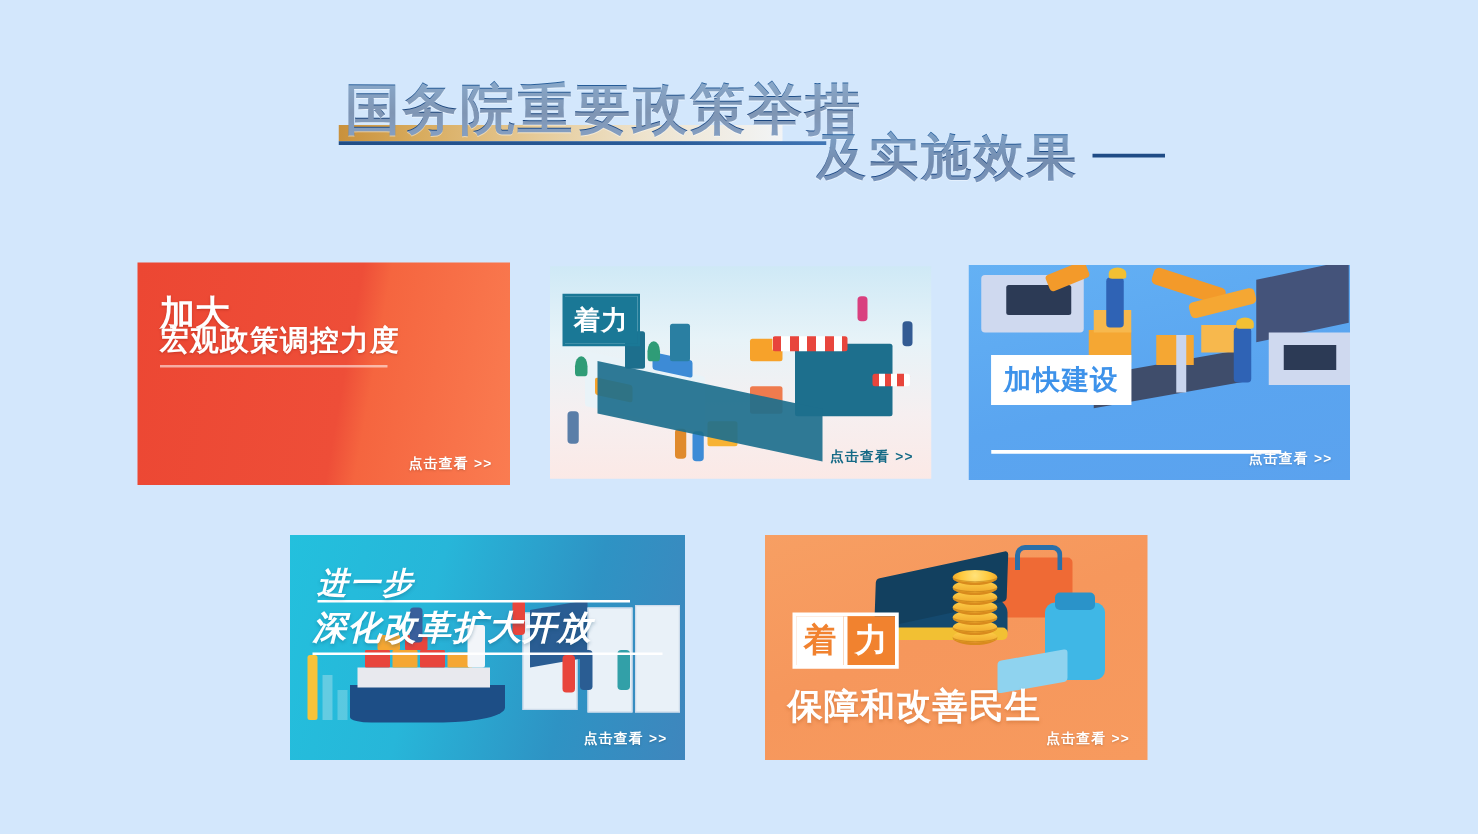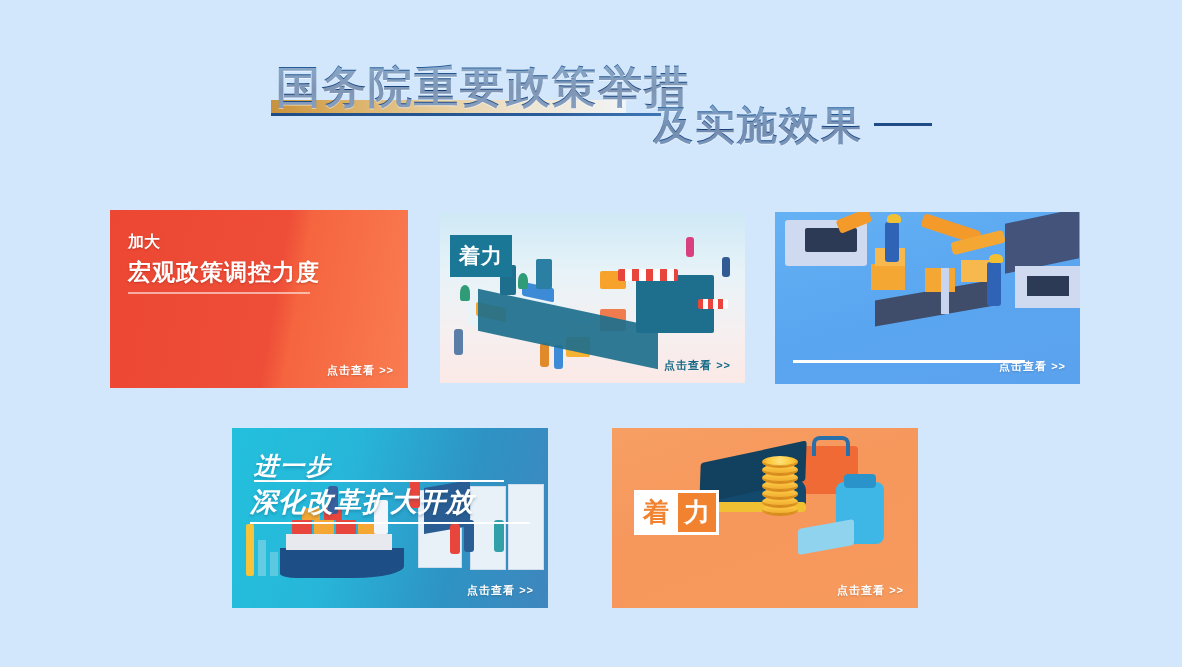--- a/index.html
+++ b/index.html
@@ -51,21 +51,21 @@
   .cta{
     position:absolute;right:14px;bottom:10px;
     font-size:11px;font-weight:bold;color:#fff;letter-spacing:1px;
     text-shadow:0 1px 2px rgba(0,0,0,.18);white-space:nowrap;z-index:40;
   }
   .cap-title{position:absolute;z-index:30;white-space:nowrap;}
 
   
   #card1{left:110px;top:210px;width:298px;height:178px;
     background:linear-gradient(100deg,#ec4733 0%,#ee4e38 55%,#f5653f 62%,#fa7c51 100%);}
-  #card1 .t1{left:18px;top:22px;font-size:16px;font-weight:bold;color:#fff;
+  #card1 .t1{left:18px;top:22px;font-size:28px;font-weight:bold;color:#fff;
     text-shadow:0 1px 2px rgba(120,20,10,.35);text-align:right;}
   #card1 .t2{left:18px;top:47px;font-size:23px;font-weight:bold;color:#fff;letter-spacing:1px;
     text-shadow:0 1px 2px rgba(120,20,10,.35);}
   #card1 .rule{position:absolute;left:18px;top:82px;width:182px;height:2px;
     background:rgba(255,255,255,.55);z-index:30;}
 
   
   .coinstack{position:absolute;z-index:10;}
   .coin{position:absolute;width:100%;height:10px;border-radius:50%;
     background:linear-gradient(180deg,#ffd34d 0%,#f0a92c 100%);
@@ -187,20 +187,23 @@
   <div class="shape" style="left:176px;top:24px;width:54px;height:13px;background:#f5a733;border-radius:4px;transform:rotate(-14deg);"></div>
   <div class="shape" style="left:230px;top:4px;width:74px;height:50px;background:#44537a;transform:skewY(-12deg);"></div>
   <div class="shape" style="left:240px;top:54px;width:66px;height:42px;background:#cfd9ef;"></div>
   <div class="shape" style="left:252px;top:64px;width:42px;height:20px;background:#2c3a55;"></div>
   <div class="shape" style="left:110px;top:10px;width:14px;height:40px;background:#2f63b5;border-radius:3px;"></div>
   <div class="shape" style="left:112px;top:2px;width:14px;height:9px;background:#f2c033;border-radius:50% 50% 20% 20%;"></div>
   <div class="shape" style="left:212px;top:50px;width:14px;height:44px;background:#2f63b5;border-radius:3px;"></div>
   <div class="shape" style="left:214px;top:42px;width:14px;height:9px;background:#f2c033;border-radius:50% 50% 20% 20%;"></div>
   <div class="shape" style="left:166px;top:56px;width:8px;height:46px;background:#c9d5ee;"></div>
 
+  <div id="c3-box1">
+    <span>加快建设</span>
+  </div>
   <div id="c3-underline"></div>
   <div class="cta">点击查看 &gt;&gt;</div>
 </div>
 
 <div id="card4" class="card">
 
   <div class="shape" style="left:14px;top:96px;width:8px;height:52px;background:#f7c33a;border-radius:2px;"></div>
   <div class="shape" style="left:26px;top:112px;width:8px;height:36px;background:#7fd3e5;opacity:.7;"></div>
   <div class="shape" style="left:38px;top:124px;width:8px;height:24px;background:#7fd3e5;opacity:.6;"></div>
   <div class="ship-hull" style="left:48px;top:120px;width:124px;height:30px;"></div>
@@ -251,14 +254,15 @@
   <div class="shape" style="left:102px;top:74px;width:92px;height:10px;background:#f2c033;border-radius:4px;"></div>
   <div class="shape" style="left:92px;top:66px;width:8px;height:28px;background:#f2c033;border-radius:3px;transform:rotate(12deg);"></div>
   <div class="shape" style="left:224px;top:54px;width:48px;height:62px;background:#3fb7e6;border-radius:8px;"></div>
   <div class="shape" style="left:232px;top:46px;width:32px;height:14px;background:#2a93c9;border-radius:4px;"></div>
   <div class="pill" style="left:186px;top:96px;width:56px;height:26px;background:#8fd3ef;transform:skewY(-10deg);"></div>
 
   <div id="c5-badge">
     <div class="seg-a">着</div>
     <div class="seg-b">力</div>
   </div>
+  <div id="c5-line2">保障和改善民生</div>
   <div class="cta">点击查看 &gt;&gt;</div>
 </div>
 
 </body></html>

